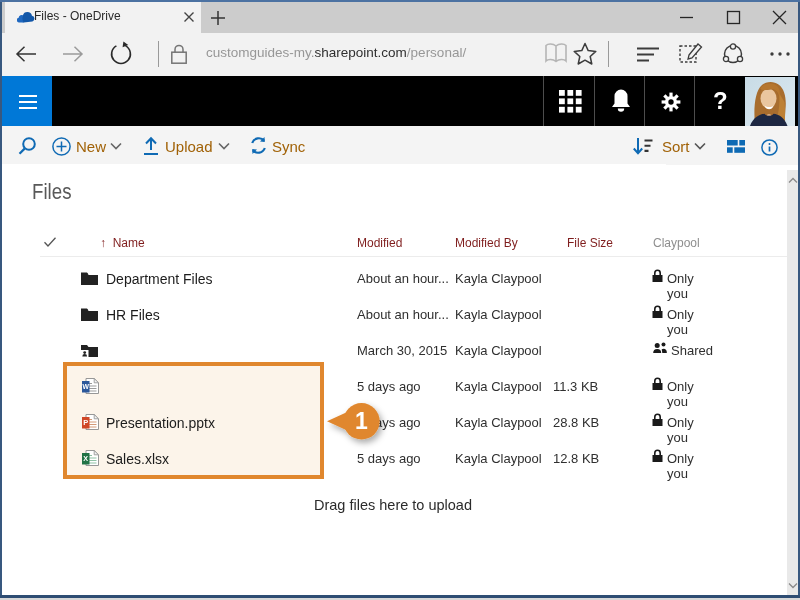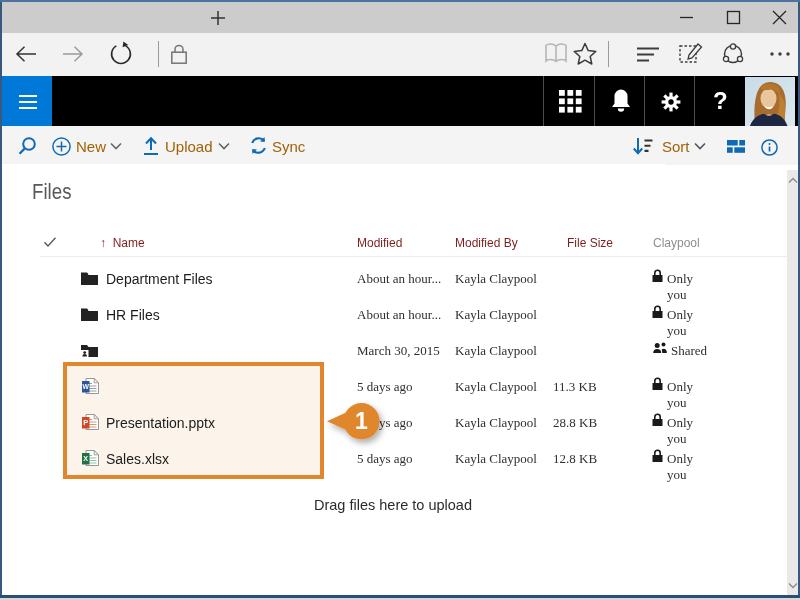--- a/index.html
+++ b/index.html
@@ -37,35 +37,45 @@
   
   #toolbar { top:126px; left:2px; width:796px; height:39px; background:#f4f4f4; }
   .tbtext { font-size:15px; color:#a16207; }
 
   
   #content { top:164px; left:2px; width:664px; height:430px; background:#fff;padding-left:19px; }
   #files-h { top:15px; left:30px; font-size:22px; color:#595959; transform:scaleX(0.85); transform-origin:0 0; }
   .hdr { top:72px; font-size:12px; color:#7f1d1d; }
   #tline { top:92px; left:38px; width:748px; height:1px; background:#ececec; }
   .rowname { font-size:14px; color:#1c1c1c; }
-  .rowmeta { font-size:13px; color:#2f2f2f;font-family:Liberation Serif, serif; }
+  .rowmeta { font-size:13px; color:#2f2f2f; }
 
   
   #obox { top:198px; left:61px; width:261px; height:117px; background:#fcf4ea; border:4px solid #e0872e; }
 
   #dragtext { top:333px; left:312px; font-size:14.5px; color:#2b2b2b; }
 
   
   #scrollbar { top:170px; left:787px; width:11px; height:425px; background:#e9e9e9; }
 </style>
 </head>
 <body>
 <div id="stage">
 
   <div class="abs" id="tabbar">
+    <div class="abs" id="activetab">
+      <svg class="abs" style="top:9px;left:12px" width="18" height="12" viewBox="0 0 20 13">
+        <path d="M7.5 12.5 a3.9 3.9 0 0 1 -1-7.7 A5.2 5.2 0 0 1 16.6 5 a3.3 3.3 0 0 1 0.5 6.4 z" fill="#1257a8"></path>
+        <path d="M2 12.5 a2.7 2.7 0 0 1 -0.2-5.3 a3.5 3.5 0 0 1 5.3-2.5 a5.6 5.6 0 0 0 -0.9 4.6 a4.3 4.3 0 0 0 1.4 3.2 z" fill="#1f68c0"></path>
+      </svg>
+      <div class="abs" id="tabtitle">Files - OneDrive</div>
+      <svg class="abs" id="tabclose" viewBox="0 0 16 16">
+          <path d="M3.5 3.5 L12.5 12.5 M12.5 3.5 L3.5 12.5" stroke="#444" stroke-width="1.4"></path>
+        </svg>
+    </div>
     <svg class="abs" id="plusbtn" viewBox="0 0 18 18">
         <path d="M9 2 V16 M2 9 H16" stroke="#333" stroke-width="1.5"></path>
       </svg>
     <svg class="abs cap" style="left:662px" viewBox="0 0 45 31">
         <path d="M16 15.5 H29" stroke="#262626" stroke-width="1.3"></path>
       </svg>
     <svg class="abs cap" style="left:709px" viewBox="0 0 45 31">
         <rect x="16.5" y="9.5" width="12" height="12" fill="none" stroke="#262626" stroke-width="1.3"></rect>
       </svg>
     <svg class="abs cap" style="left:755px" viewBox="0 0 45 31">
@@ -82,20 +92,21 @@
     </svg>
     <svg class="abs" style="left:104px;top:7px" width="30" height="28" viewBox="0 0 30 28">
       <path d="M10.4 5.9 A9.4 9.4 0 1 0 19.6 5.9" stroke="#2a2a2a" stroke-width="1.6" fill="none"></path>
       <path d="M17.4 1.6 L22.3 5.0 L16.6 7.2 Z" fill="#2a2a2a"></path>
     </svg>
     <div class="abs" style="left:156px;top:8px;width:1px;height:26px;background:#9a9a9a"></div>
     <svg class="abs" style="left:168px;top:11px" width="18" height="20" viewBox="0 0 18 20">
       <rect x="1.8" y="8.2" width="14.4" height="11" fill="none" stroke="#757575" stroke-width="1.5"></rect>
       <path d="M5 8.2 V5.4 a4 4 0 0 1 8 0 V8.2" fill="none" stroke="#757575" stroke-width="1.5"></path>
     </svg>
+    <div class="abs" style="left:204px;top:12px;font-size:13.5px;color:#979797">customguides-my.<span style="color:#2f2f2f">sharepoint.com</span>/personal/</div>
     <svg class="abs" style="left:540px;top:8px" width="28" height="26" viewBox="0 0 28 26">
       <path d="M14 5 C11 2.5 6 2.5 4 4.5 V20 C6 18 11 18 14 20.5 C17 18 22 18 24 20 V4.5 C22 2.5 17 2.5 14 5 V20" fill="none" stroke="#b5b5b5" stroke-width="1.6"></path>
     </svg>
     <svg class="abs" style="left:570px;top:8px" width="26" height="26" viewBox="0 0 26 26">
       <path d="M13 2.5 L16.2 9.6 L23.8 10.4 L18.2 15.5 L19.8 23 L13 19.2 L6.2 23 L7.8 15.5 L2.2 10.4 L9.8 9.6 Z" fill="none" stroke="#3c3c3c" stroke-width="1.5" stroke-linejoin="round"></path>
     </svg>
     <div class="abs" style="left:606px;top:8px;width:1px;height:26px;background:#9a9a9a"></div>
     <svg class="abs" style="left:632px;top:8px" width="28" height="26" viewBox="0 0 28 26">
       <path d="M3 7.5 H25 M3 13.5 H20 M3 19.5 H15" stroke="#3c3c3c" stroke-width="1.8"></path>
     </svg>

